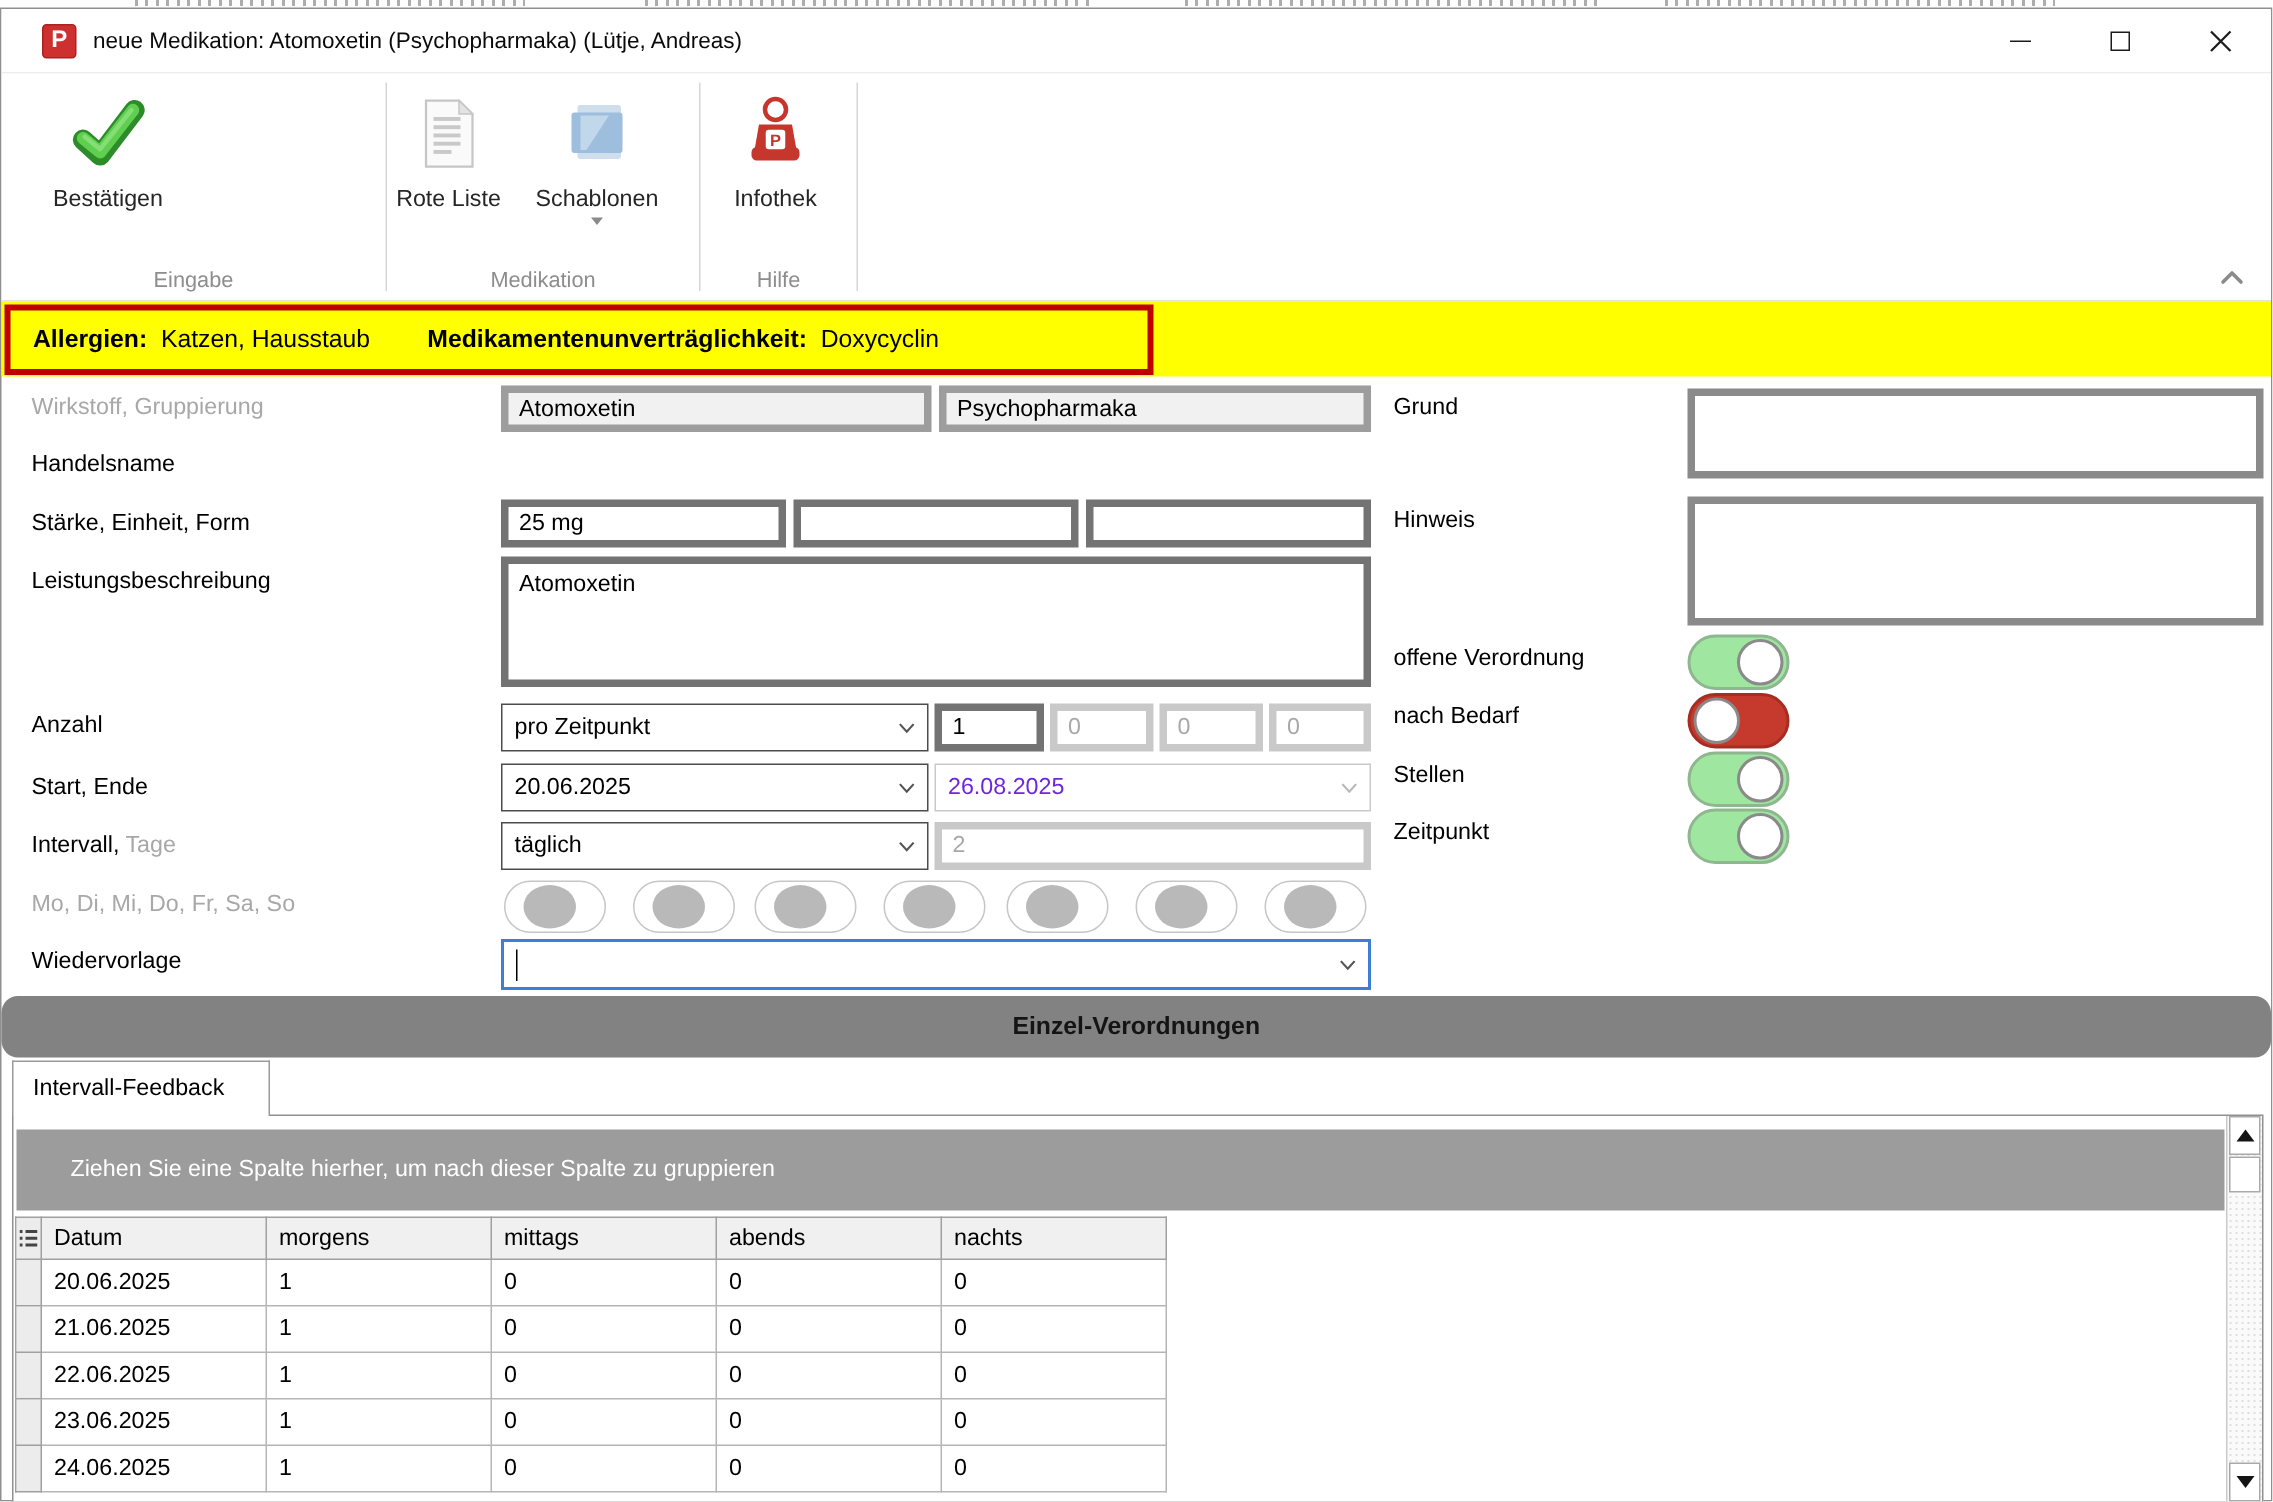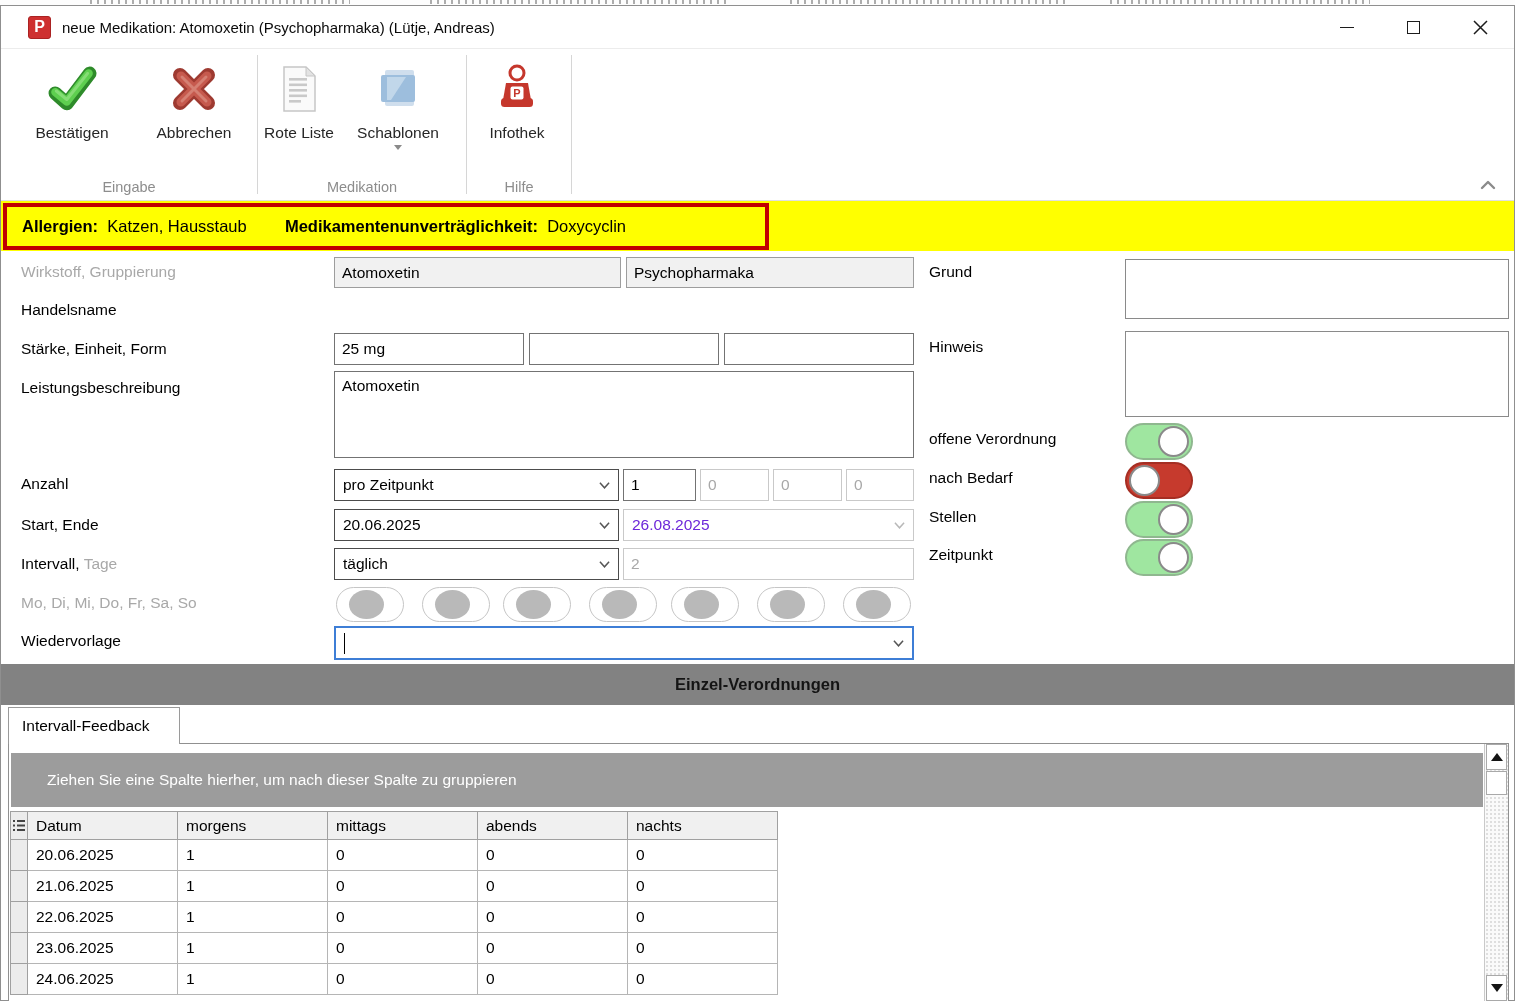--- a/index.html
+++ b/index.html
@@ -43,21 +43,21 @@
   
   .allergy-bar { position:absolute; top:195px; left:0; right:0; height:50px; background:#ffff00;
                  line-height:50px; padding-left:21px; font-size:16.5px; color:#000; white-space:nowrap; }
   .allergy-bar b { font-weight:bold; }
   .annotation-box { position:absolute; left:2px; top:2px; width:766px; height:47px;
                     border:4px solid #c00000; pointer-events:none; }
 
   
   .flabel { position:absolute; font-size:15.5px; color:#000; white-space:nowrap; }
   .flabel.dim, .dim { color:#a8a8a8; }
-  .inp { position:absolute; border:1px solid #737373; background:#fff; font-size:15.5px; color:#000;
+  .inp { position:absolute; border:5px solid #737373; background:#fff; font-size:15.5px; color:#000;
          padding:0 7px; font-family:"Liberation Sans", sans-serif; }
   .inp.readonly { background:#f1f1f1; border-color:#9d9d9d; }
   .inp.disabled { border-color:#c9c9c9; color:#a8a8a8; }
   textarea.inp { resize:none; padding-top:4px; line-height:1.3; overflow:hidden; }
   .dd { position:absolute; border:1px solid #4c4c4c; background:#fff; display:flex; align-items:center;
         font-size:15.5px; color:#000; padding:0 8px; justify-content:space-between; }
   .dd.disabled { border-color:#c9c9c9; color:#6d28d9; }
   .chev { width:11px; height:11px; flex:none; }
   .combo-focus { position:absolute; border:2px solid #3e7ed6; background:#fff; display:flex;
                  align-items:center; padding:0 8px; justify-content:space-between; }
@@ -71,21 +71,21 @@
   .tg { position:absolute; width:68px; height:37px; border-radius:18.5px; border:2px solid #8f8f8f; }
   .tg .knob { position:absolute; top:1px; width:31px; height:31px; border-radius:50%; background:#fff;
               border:2px solid #8a8a8a; }
   .tg.green { background:#9fe6a0; border-color:#8fb78f; }
   .tg.red   { background:#c63a2d; border-color:#a52e23; }
   .tg.on  .knob { right:2px; }
   .tg.off .knob { left:2px; }
 
   
   .section-bar { position:absolute; top:658px; left:0; right:0; height:41px; background:#828282;
-                 text-align:center; line-height:41px; font-size:16.5px; font-weight:bold; color:#141414; }
+                 text-align:center; line-height:41px; font-size:16.5px; font-weight:bold; color:#141414;border-radius:11px; }
   .tab { position:absolute; left:7px; top:701px; width:172px; height:37px; background:#fff;
          border:1px solid #9a9a9a; border-bottom:none; z-index:2; font-size:15.5px; color:#000;
          line-height:35px; padding-left:13px; }
   .panel { position:absolute; left:7px; top:737px; width:1501px; height:259px; border:1px solid #909090;
            background:#fff; }
   .groupby { position:absolute; left:2px; top:9px; width:1472px; height:54px; background:#9c9c9c;
              color:#fff; font-size:15.5px; line-height:54px; padding-left:36px; }
 
   table.grid { position:absolute; left:1px; top:67px; border-collapse:collapse; table-layout:fixed; }
   table.grid th, table.grid td { border:1px solid #b5b5b5; font-size:15.5px; font-weight:normal;
@@ -146,30 +146,20 @@
         <div class="icon-box">
           <svg width="52" height="50" viewBox="0 0 48 48">
             <path d="M8 28 L19 38 L41 9" fill="none" stroke="#2e8b2a" stroke-width="13" stroke-linecap="round" stroke-linejoin="round"></path>
             <path d="M8 27 L19 36 L40 9" fill="none" stroke="#5ecf4f" stroke-width="8" stroke-linecap="round" stroke-linejoin="round"></path>
             <path d="M9 26 L19 34 L39 9" fill="none" stroke="#8fe07e" stroke-width="3" stroke-linecap="round" stroke-linejoin="round" opacity=".8"></path>
           </svg>
         </div>
         <div class="lbl">Bestätigen</div>
       </div>
 
-      <div class="rbtn" style="left:137px; width:112px;">
-        <div class="icon-box">
-          <svg width="48" height="48" viewBox="0 0 48 48">
-            <path d="M10 10 L38 38 M38 10 L10 38" stroke="#9e3a31" stroke-width="14" stroke-linecap="round"></path>
-            <path d="M11 11 L37 37 M37 11 L11 37" stroke="#c65a4e" stroke-width="9" stroke-linecap="round"></path>
-            <path d="M12 12 L36 36 M36 12 L12 36" stroke="#d98a7d" stroke-width="3" stroke-linecap="round" opacity=".8"></path>
-          </svg>
-        </div>
-        <div class="lbl">Abbrechen</div>
-      </div>
 
       <div class="rdivider" style="left:256px;"></div>
 
       <div class="rbtn" style="left:260px; width:76px;">
         <div class="icon-box">
           <svg width="40" height="48" viewBox="0 0 40 48">
             <path d="M5 2 H27 L36 11 V46 H5 Z" fill="#fafafa" stroke="#c6c6c6" stroke-width="1.5"></path>
             <path d="M27 2 L27 11 H36 Z" fill="#e3e3e3" stroke="#c6c6c6" stroke-width="1"></path>
             <rect x="10" y="13" width="18" height="2.6" fill="#c9c9c9"></rect>
             <rect x="10" y="18.5" width="18" height="2.6" fill="#c9c9c9"></rect>

